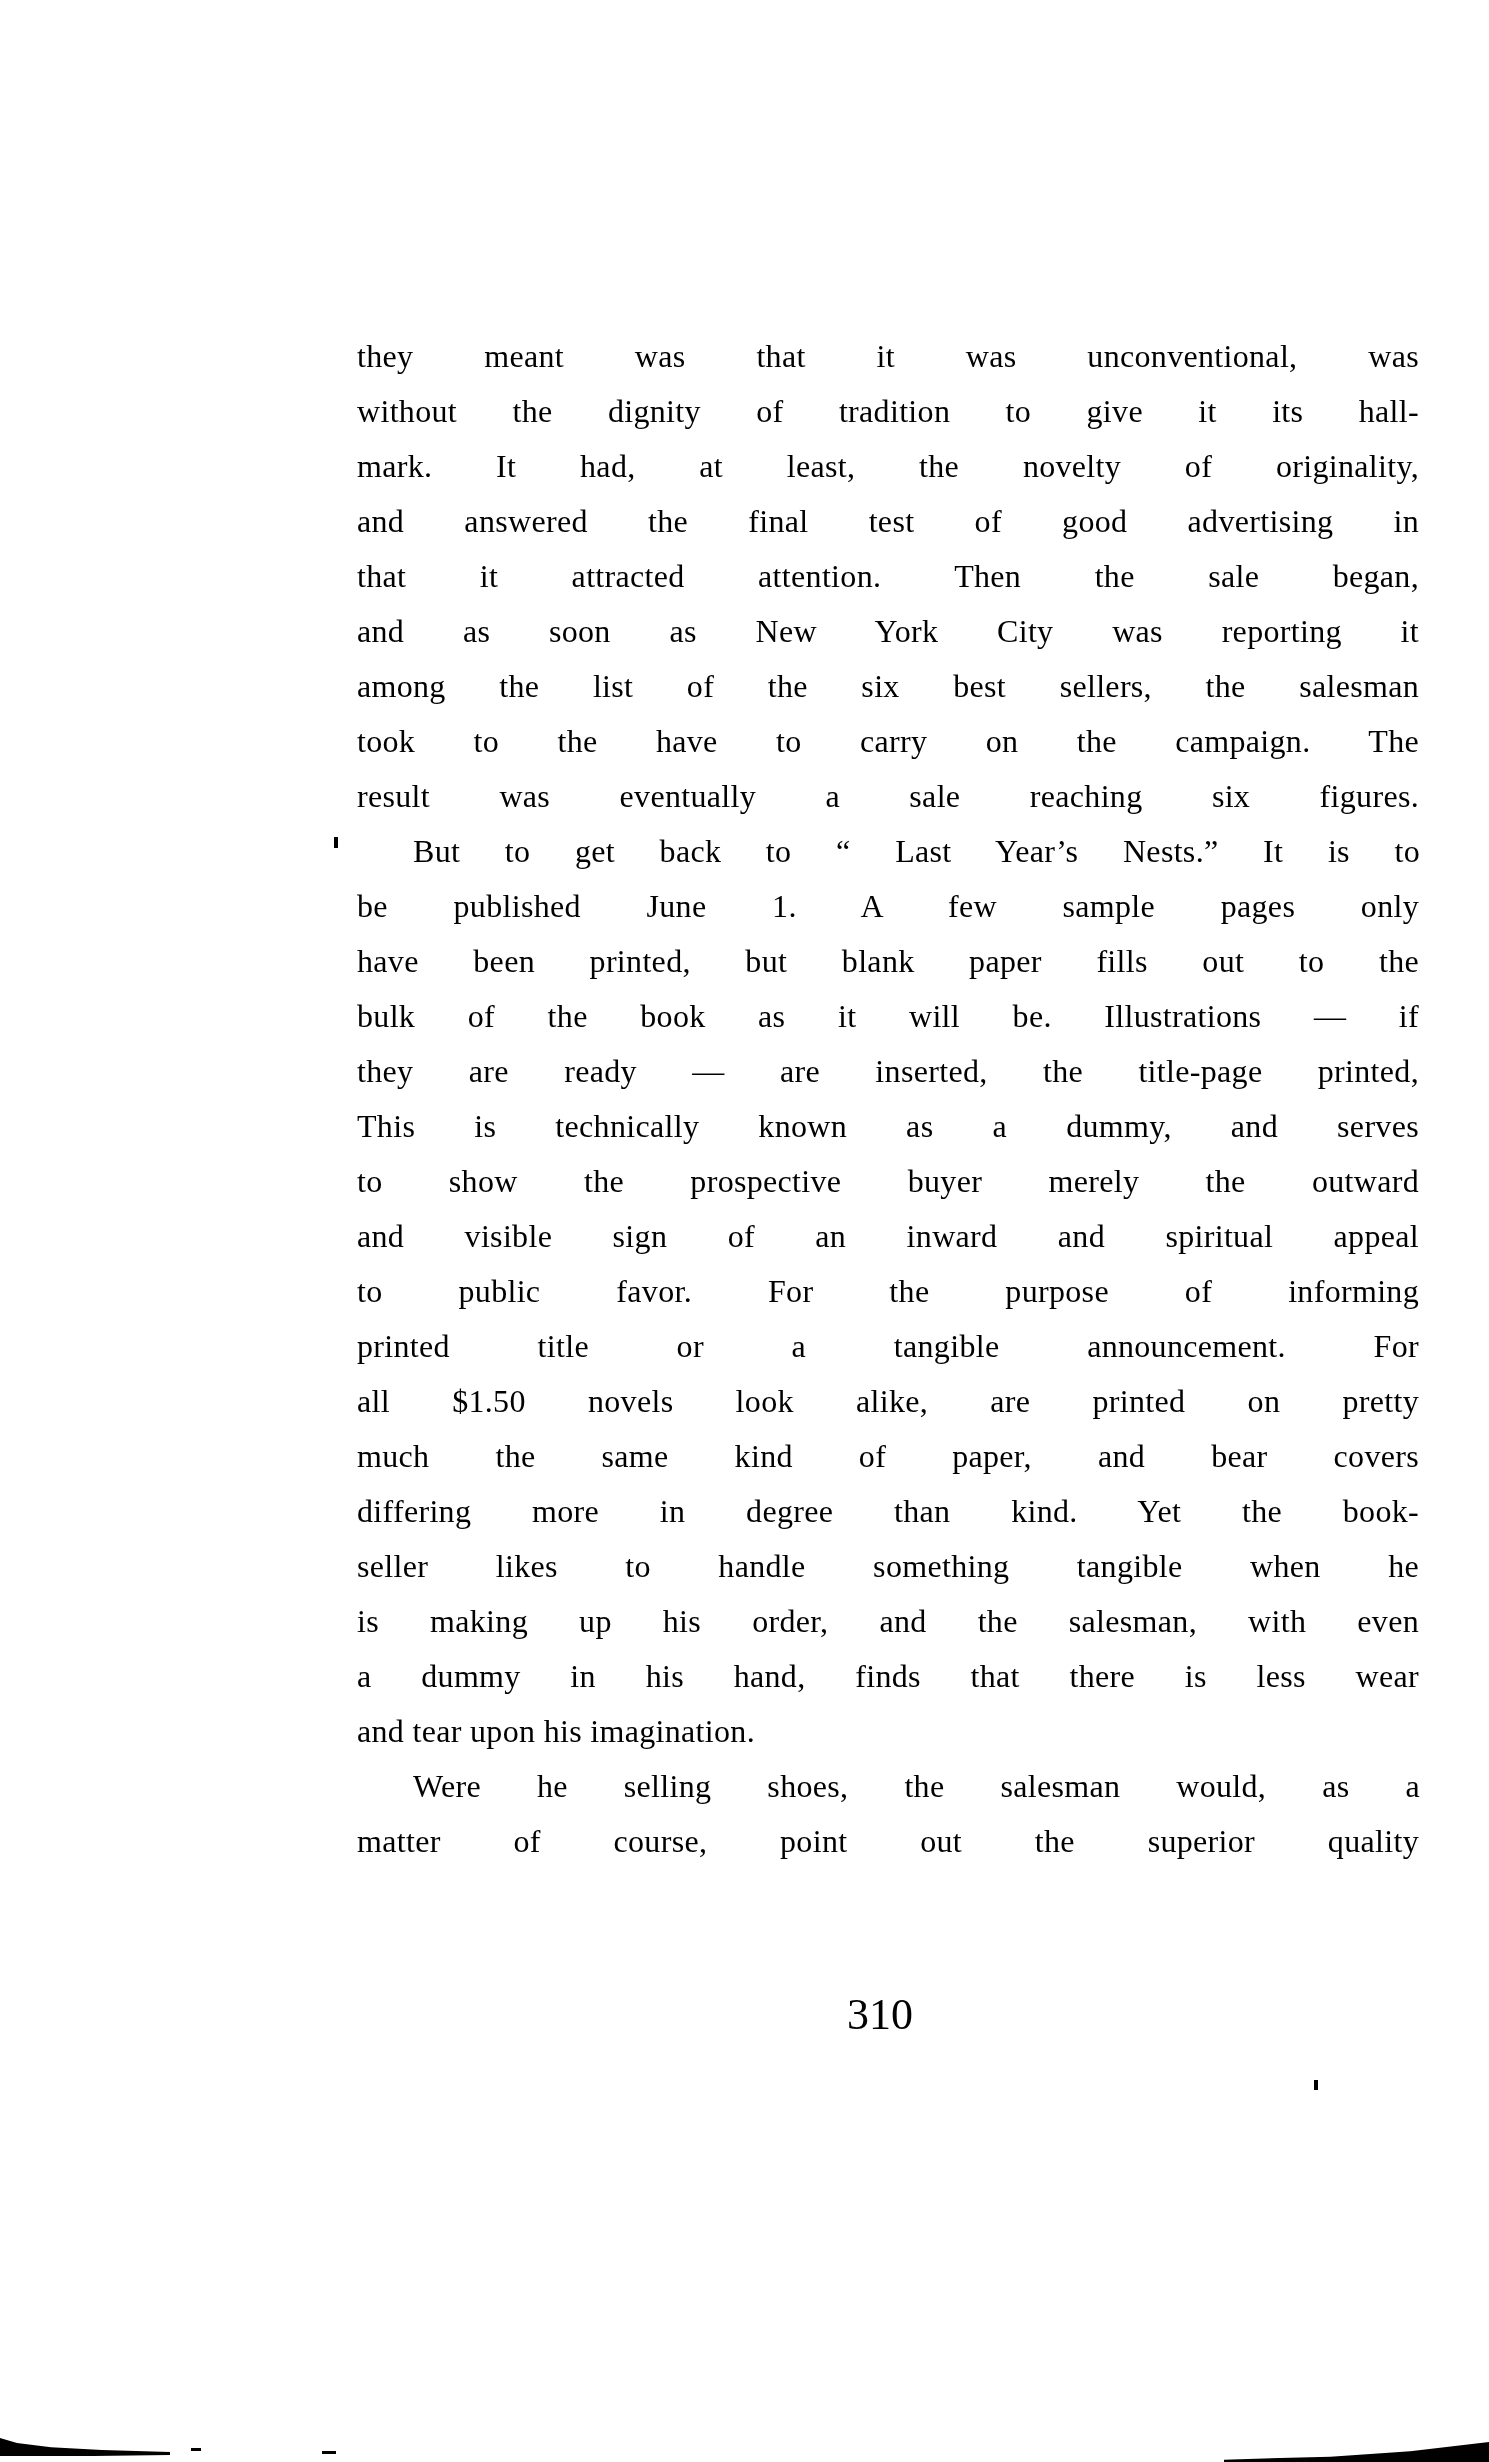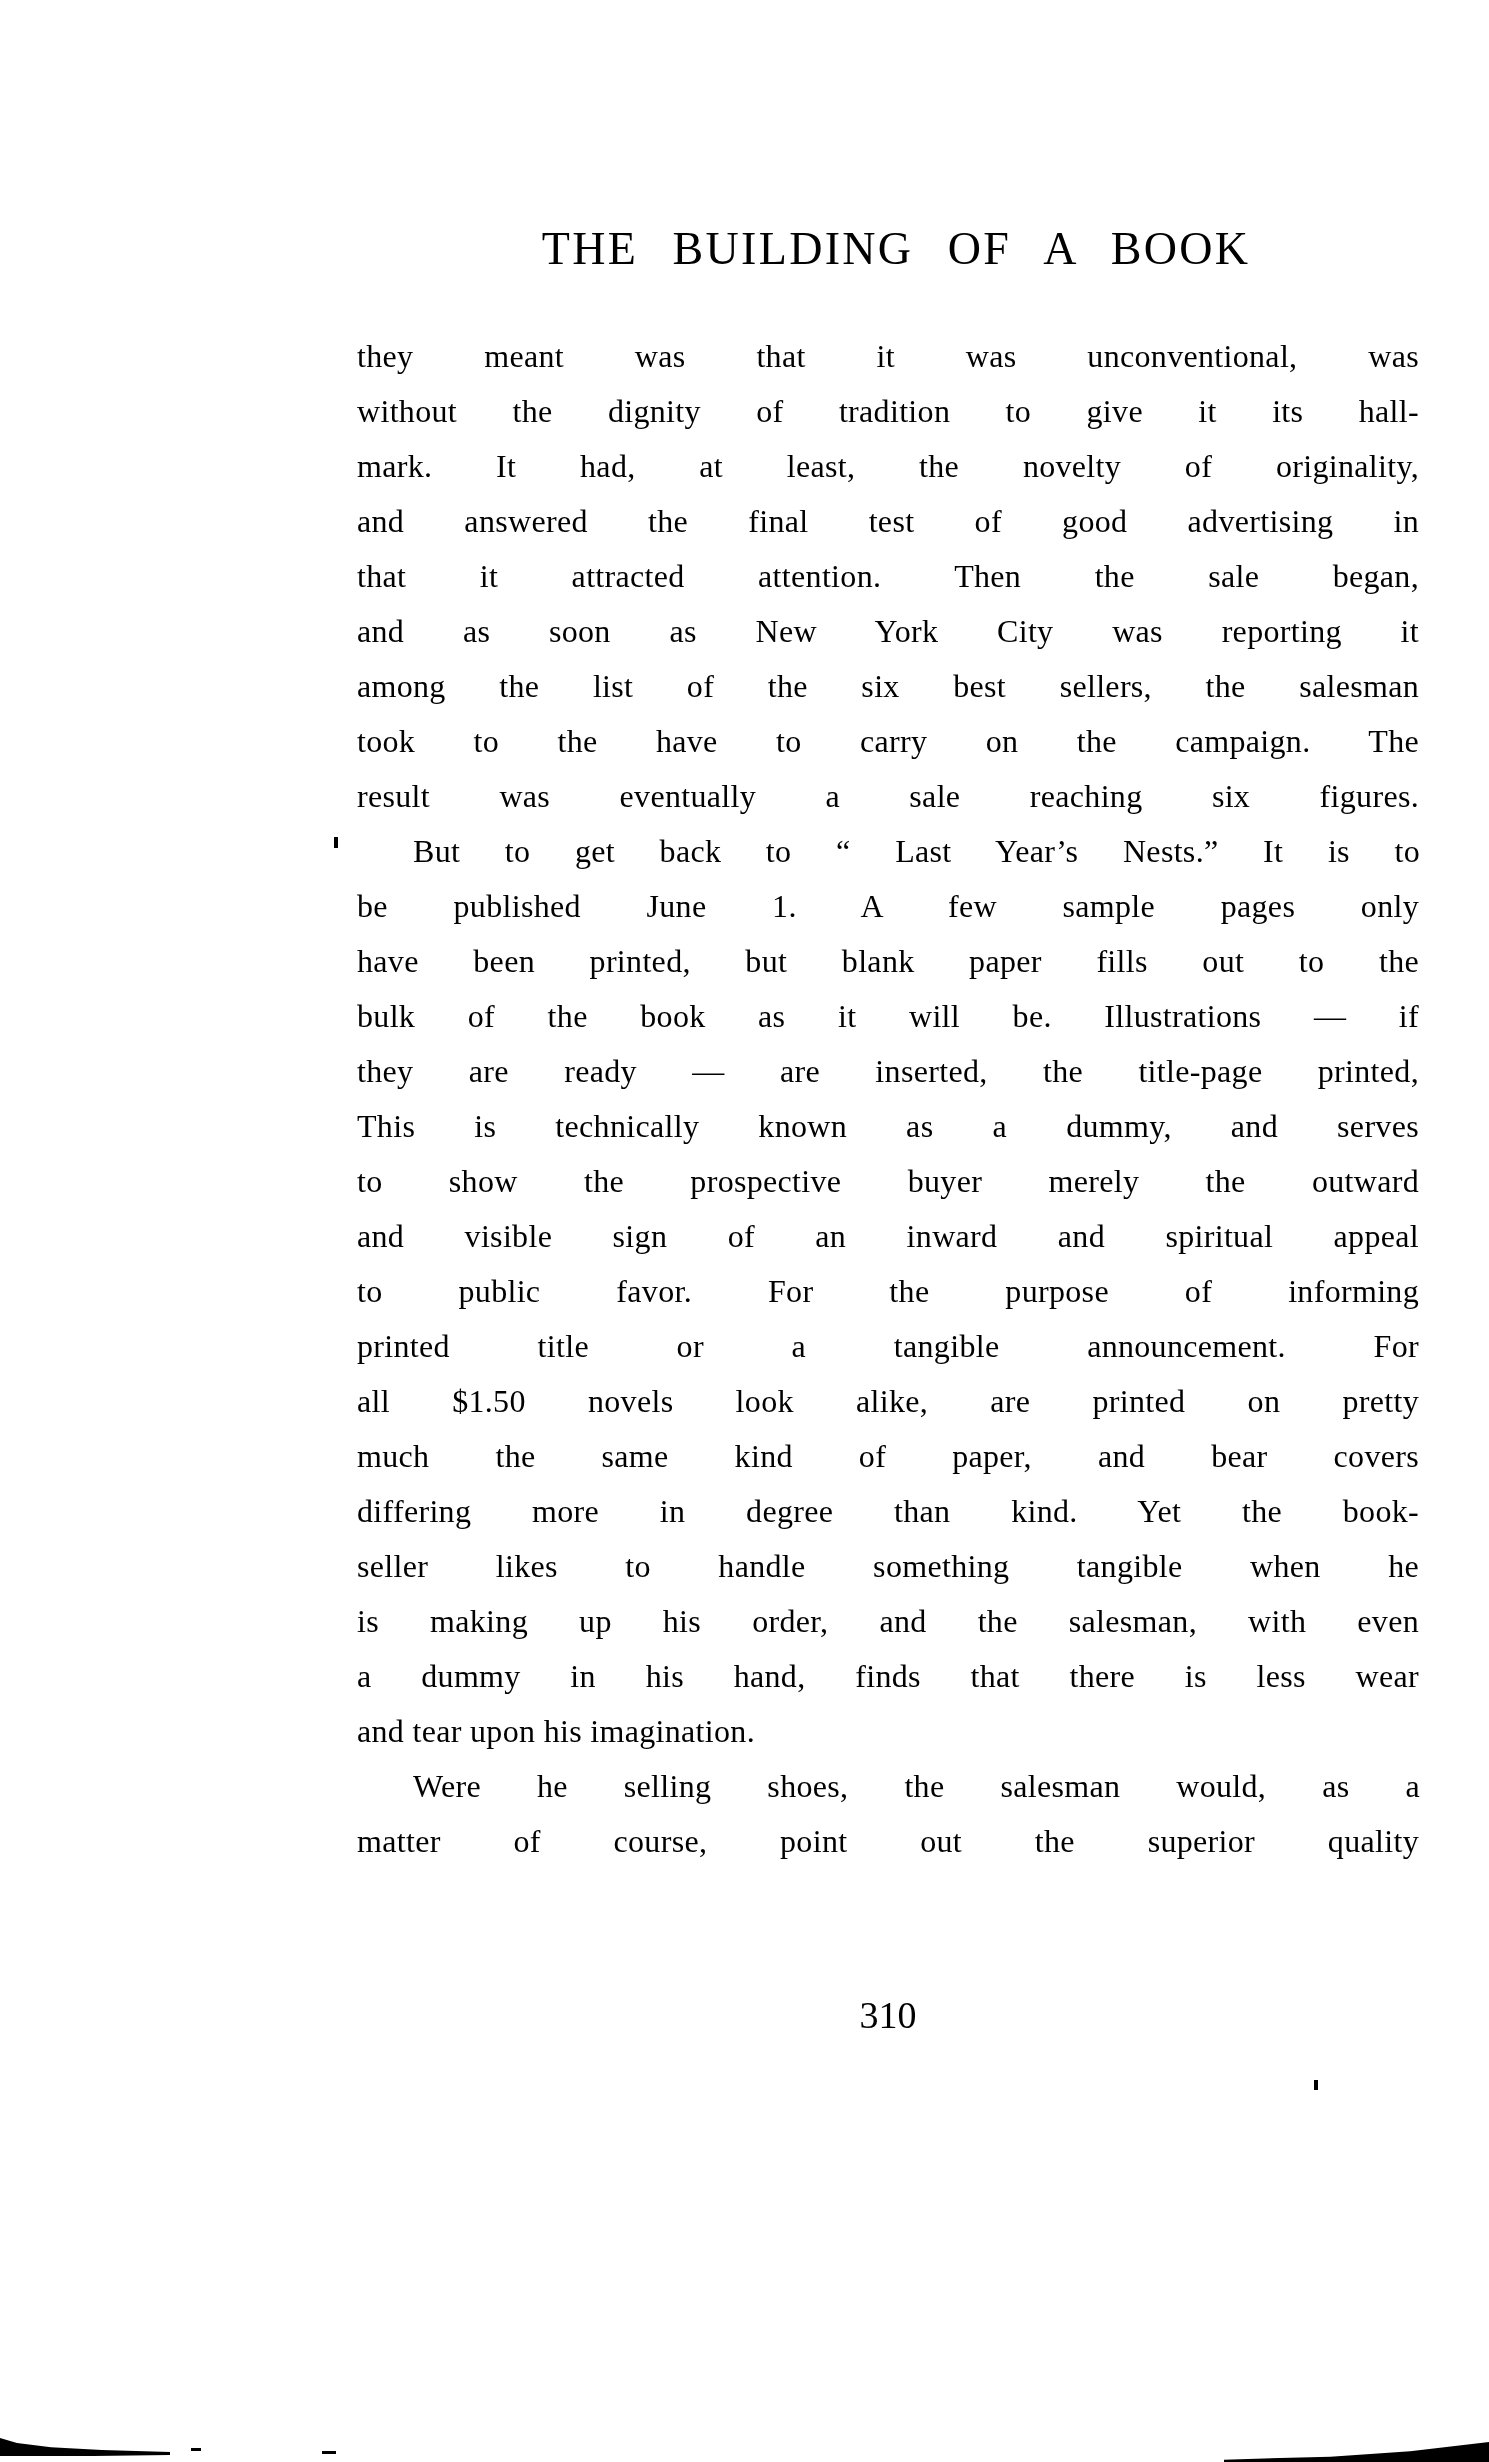--- a/index.html
+++ b/index.html
@@ -49,25 +49,25 @@
   .line.indent {
     width: 1007px;
     margin-left: 56px;
   }
   .line.no-just {
     text-align: left;
     text-align-last: left;
   }
   .page-number {
     position: absolute;
-    left: 357px;
+    left: 349px;
     top: 1990px;
     width: 1062px;
     text-align: center;
-    font-size: 38px;
+    font-size: 44px;
     line-height: 50px;
   }
   
   .smudge {
     position: absolute;
     background: #000000;
   }
   .smudge-left-wedge {
     left: 0; top: 2438px; width: 170px; height: 18px;
     clip-path: polygon(0 0, 10% 28%, 30% 52%, 60% 66%, 100% 78%, 100% 94%, 55% 100%, 0 100%);
@@ -79,21 +79,20 @@
   .speck-1 { left: 334px; top: 837px; width: 4.1px; height: 10.8px; }
   .speck-2 { left: 1314px; top: 2080px; width: 4.1px; height: 10px; }
   .speck-3 { left: 322px; top: 2451px; width: 14px; height: 3.3px; }
   .speck-4 { left: 191px; top: 2448px; width: 10px; height: 3.3px; }
 </style>
 </head>
 <body>
 
 <div class="page">
 
-  <h1 class="running-header">THE BUILDING OF A BOOK</h1>
 
   <div class="text-block">
     <div class="line">they meant was that it was unconventional, was</div>
     <div class="line">without the dignity of tradition to give it its hall-</div>
     <div class="line">mark.  It had, at least, the novelty of originality,</div>
     <div class="line">and answered the final test of good advertising in</div>
     <div class="line">that it attracted attention.  Then the sale began,</div>
     <div class="line">and as soon as New York City was reporting it</div>
     <div class="line">among the list of the six best sellers, the salesman</div>
     <div class="line">took to the have to carry on the campaign.  The</div>

